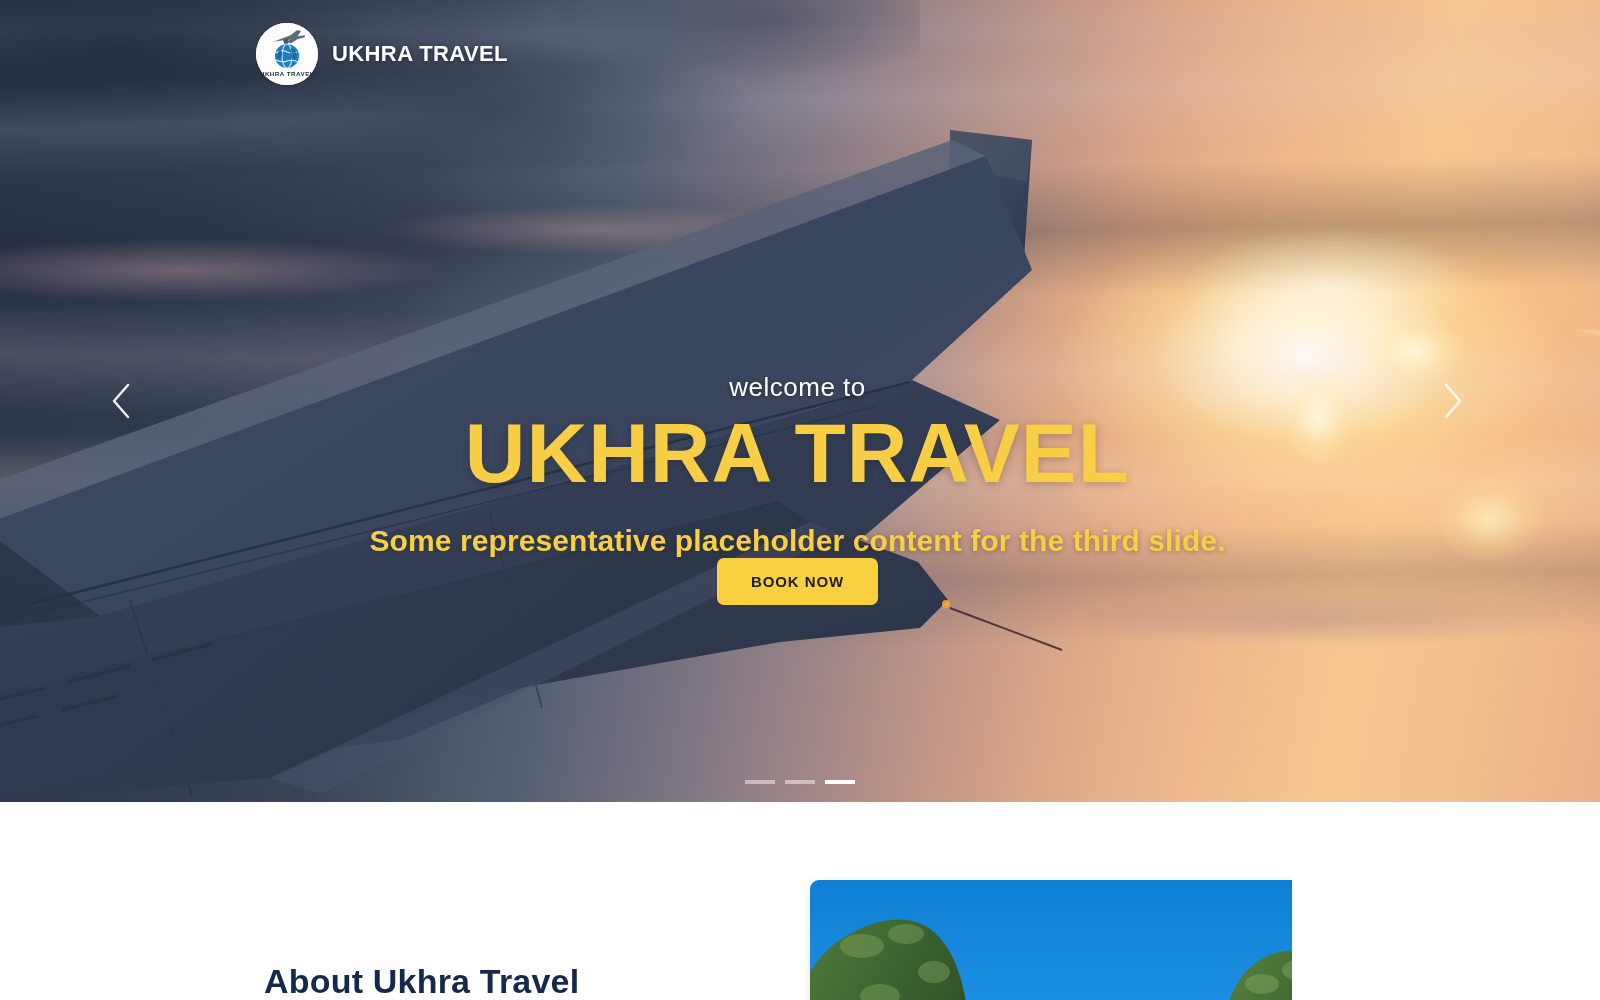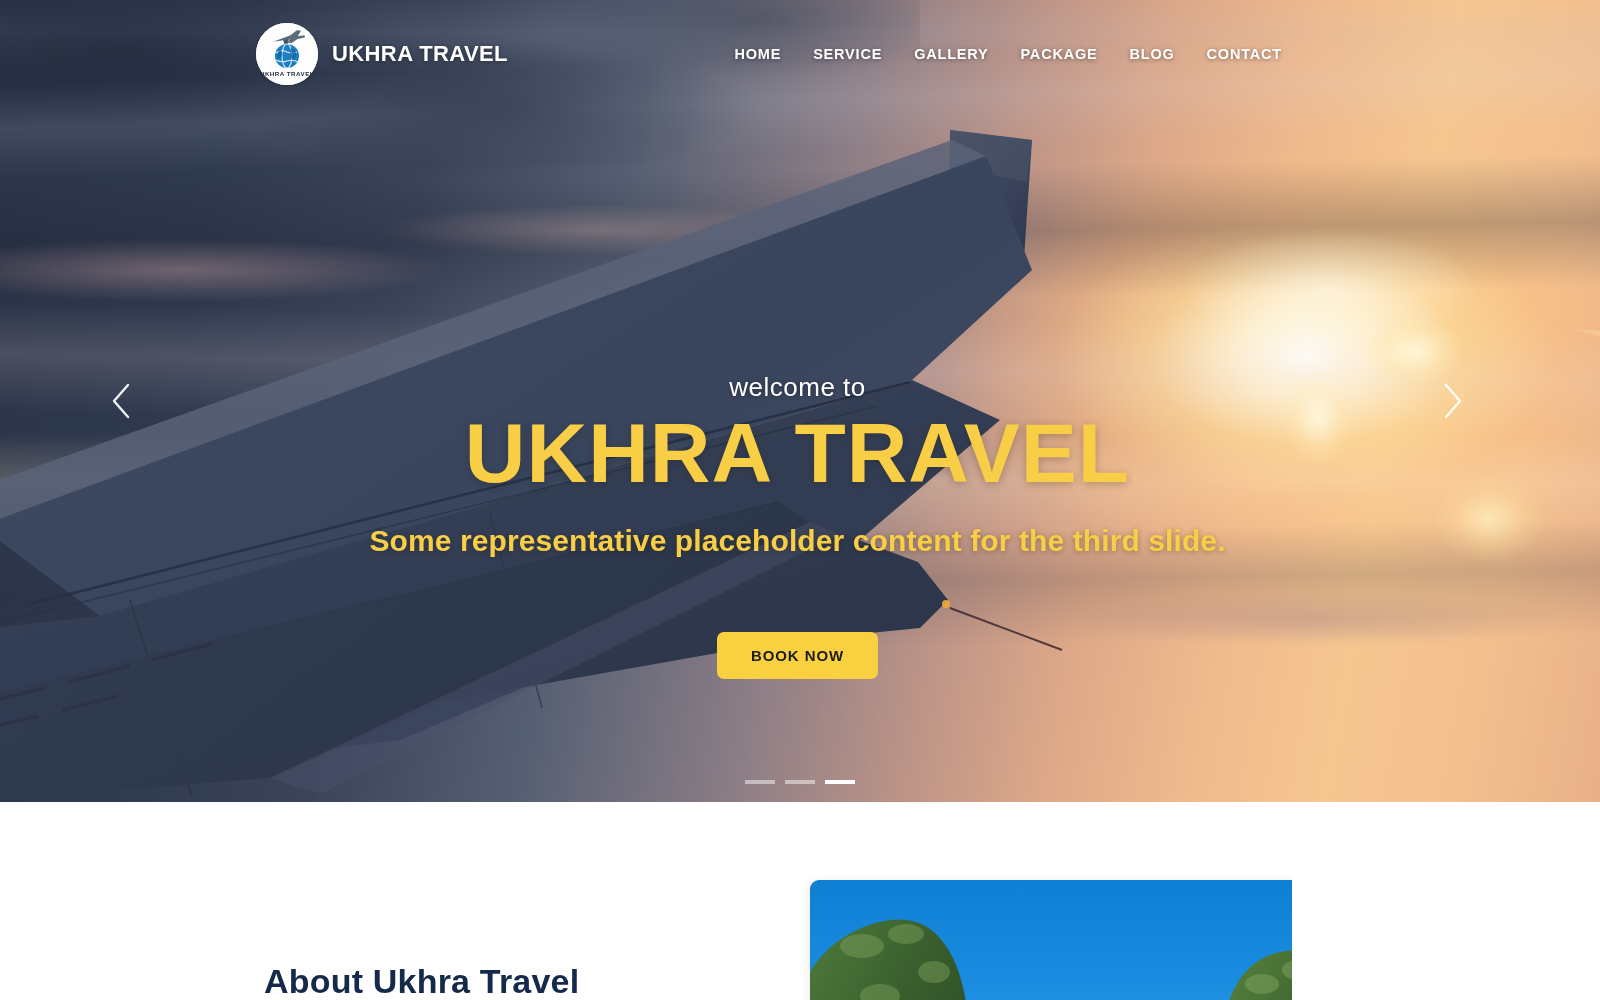--- a/index.html
+++ b/index.html
@@ -127,21 +127,20 @@
   }
   .subtitle {
     color:#f7ce46;
     font-size:30px;
     font-weight:700;
     letter-spacing:0.1px;
     text-shadow:0 1px 5px rgba(40,30,10,0.35);
   }
   .book-now {
     display:inline-block;
-    margin-top:74px;
     background:#f9d040;
     color:#1d1d1d;
     border:none;
     border-radius:7px;
     padding:15px 34px;
     font-size:15px;
     font-weight:700;
     letter-spacing:0.9px;
     font-family:"Liberation Sans", sans-serif;
     cursor:pointer;
@@ -337,28 +336,20 @@
             <ellipse cx="0" cy="0" rx="5" ry="12" stroke="#ffffff" stroke-width="1.1" fill="none" opacity="0.8"></ellipse>
             <path d="M-8,-7 q4,2 3,6 q-1,4 -5,3" fill="#0f5f97" opacity="0.7"></path>
             <path d="M4,-8 q5,1 5,6 q0,5 -4,6 q-3,-5 -1,-12" fill="#0f5f97" opacity="0.7"></path>
           </g>
           <text x="31" y="53" text-anchor="middle" font-family="Liberation Sans, sans-serif" font-size="6.2" font-weight="700" fill="#26303d" letter-spacing="0.5">UKHRA TRAVEL</text>
         </svg>
       </span>
       <span class="brand-name">UKHRA TRAVEL</span>
     </div>
 
-    <nav class="nav-links">
-      <a class="nav-link">HOME</a>
-      <a class="nav-link">SERVICE</a>
-      <a class="nav-link">GALLERY</a>
-      <a class="nav-link">PACKAGE</a>
-      <a class="nav-link">BLOG</a>
-      <a class="nav-link">CONTACT</a>
-    </nav>
   </div>
 
   <div class="arrow prev">
     <span>
       <svg width="26" height="38" viewBox="0 0 26 38">
         <path d="M20,3 L6,19 L20,35" fill="none" stroke="#ffffff" stroke-width="2.4" stroke-linecap="round" stroke-linejoin="round" opacity="0.92"></path>
       </svg>
     </span>
   </div>
   <div class="arrow next">

